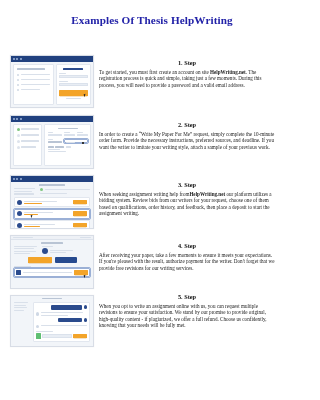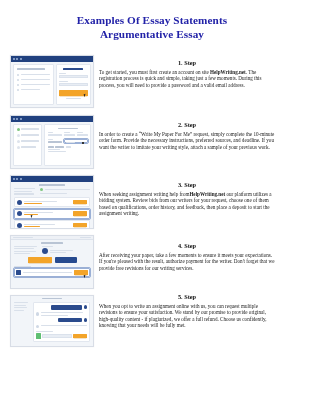--- a/index.html
+++ b/index.html
@@ -88,22 +88,21 @@
   }
 
   .sel { outline:0.5px solid #9bb0d6; border-radius:1px; }
 </style>
 </head>
 <body>
 
 <div class="page">
 
   <div class="doc-title">
-    <span class="ln">Examples Of Essay Statements</span>
-    <span class="ln">Argumentative Essay</span>
+    <span class="ln">Examples Of Thesis HelpWriting</span>
   </div>
 
   <div class="steps">
 
     <div class="step-row" style="height:60px;">
       <div class="shot-wrap">
         <div class="shot">
           <div class="shot-bar">
             <span class="dot"></span>
             <span class="dot"></span>

